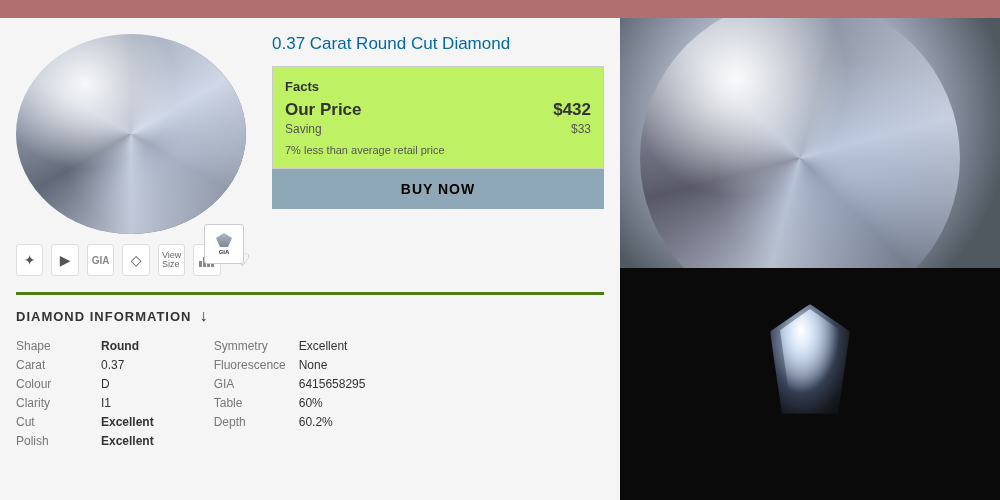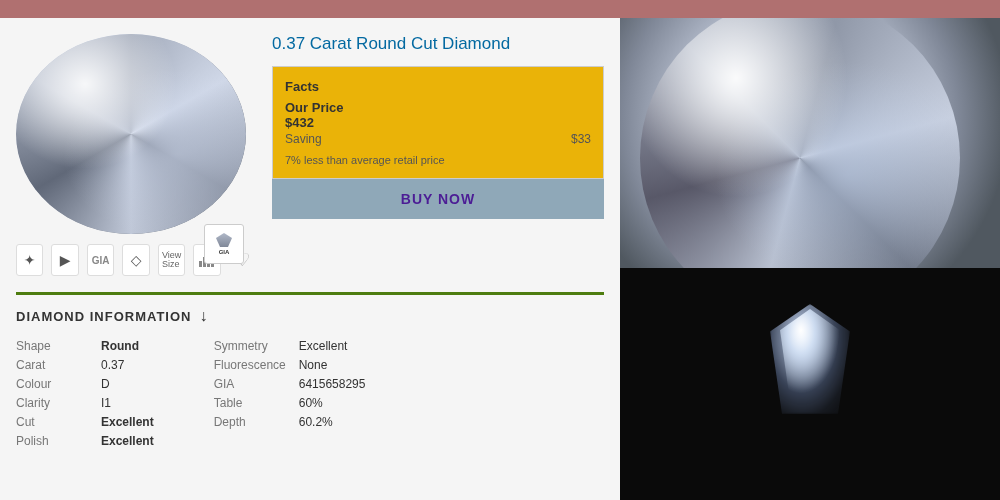--- a/index.html
+++ b/index.html
@@ -128,21 +128,21 @@
       font-size: 17px;
       font-weight: normal;
       color: #0369a1;
       margin-bottom: 12px;
     }
 
     .facts-box {
       border: 1px solid #ccc;
       padding: 12px;
       margin-bottom: 0;
-      background: #eab308;
+      background: #bef264;
     }
 
     .facts-title {
       font-weight: bold;
       font-size: 13px;
       margin-bottom: 6px;
       color: #333;
     }
 
     .facts-subtitle {
@@ -155,41 +155,40 @@
     .price-row {
       display: flex;
       justify-content: space-between;
       font-size: 12px;
       color: #555;
       margin-bottom: 2px;
     }
 
     .price-row.our-price {
       font-weight: bold;
-      font-size: 13px;
-      color: #333;
-      flex-direction: column;
+      font-size: 17px;
+      color: #333;
     }
 
     .price-row.saving {
       color: #555;
       margin-bottom: 8px;
     }
 
     .savings-note {
       font-size: 11px;
       color: #555;
       margin-bottom: 0;
     }
 
     .buy-now-btn {
       width: 100%;
       padding: 12px;
       background: #8fa8b8;
-      color: #4c1d95;
+      color: #000000;
       border: none;
       font-size: 14px;
       font-weight: bold;
       letter-spacing: 1px;
       cursor: pointer;
       margin-top: 0;
     }
 
     
     .diamond-info-section {

